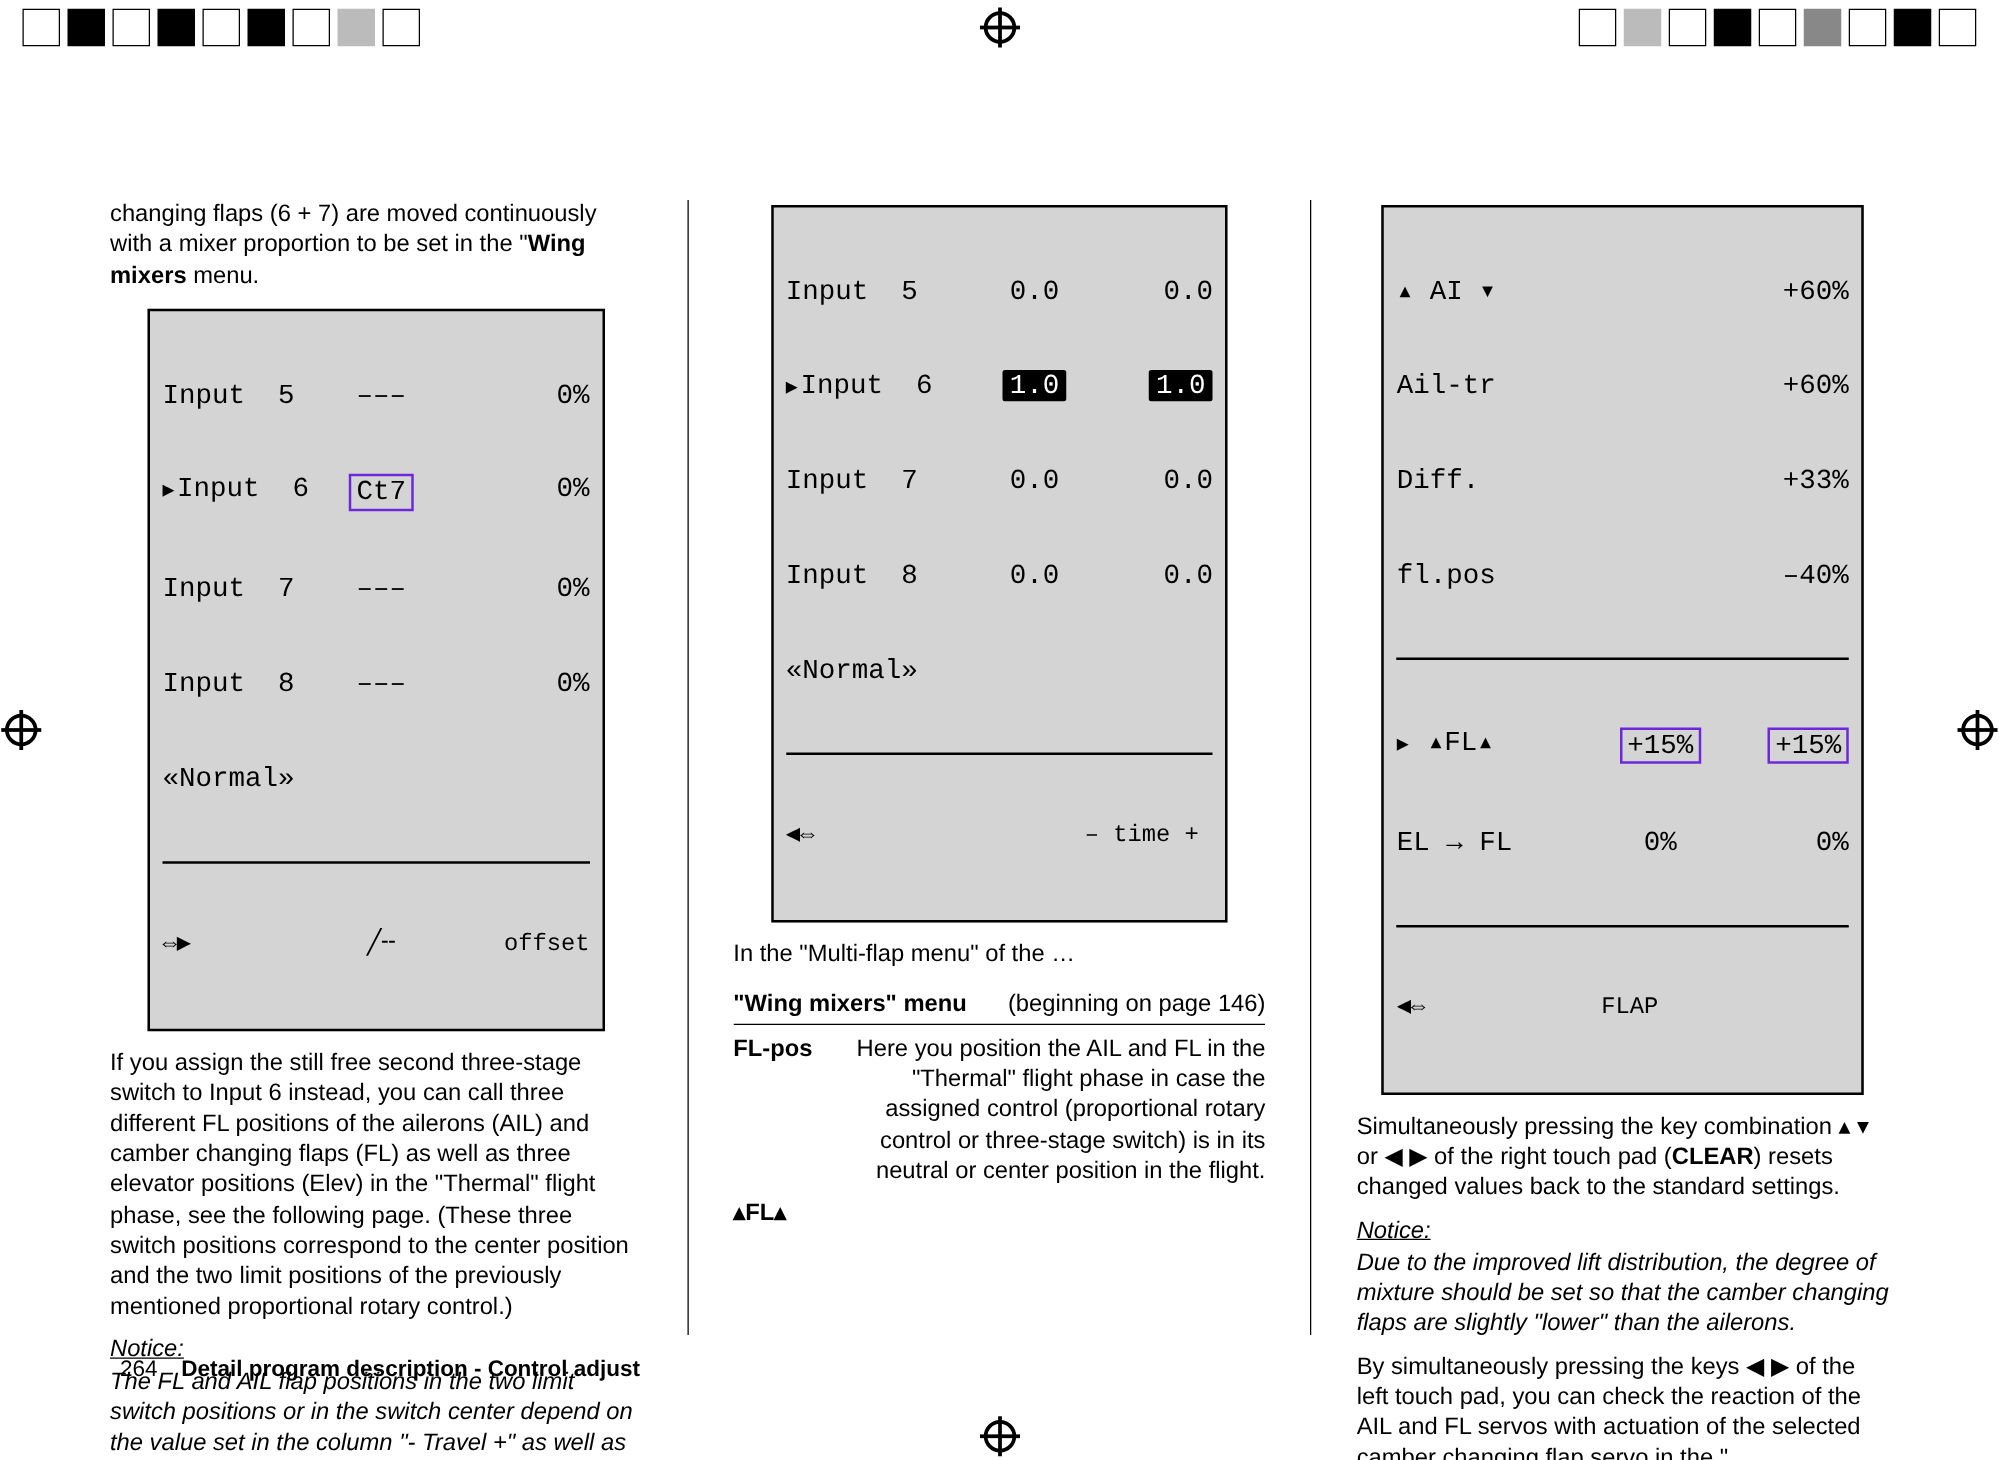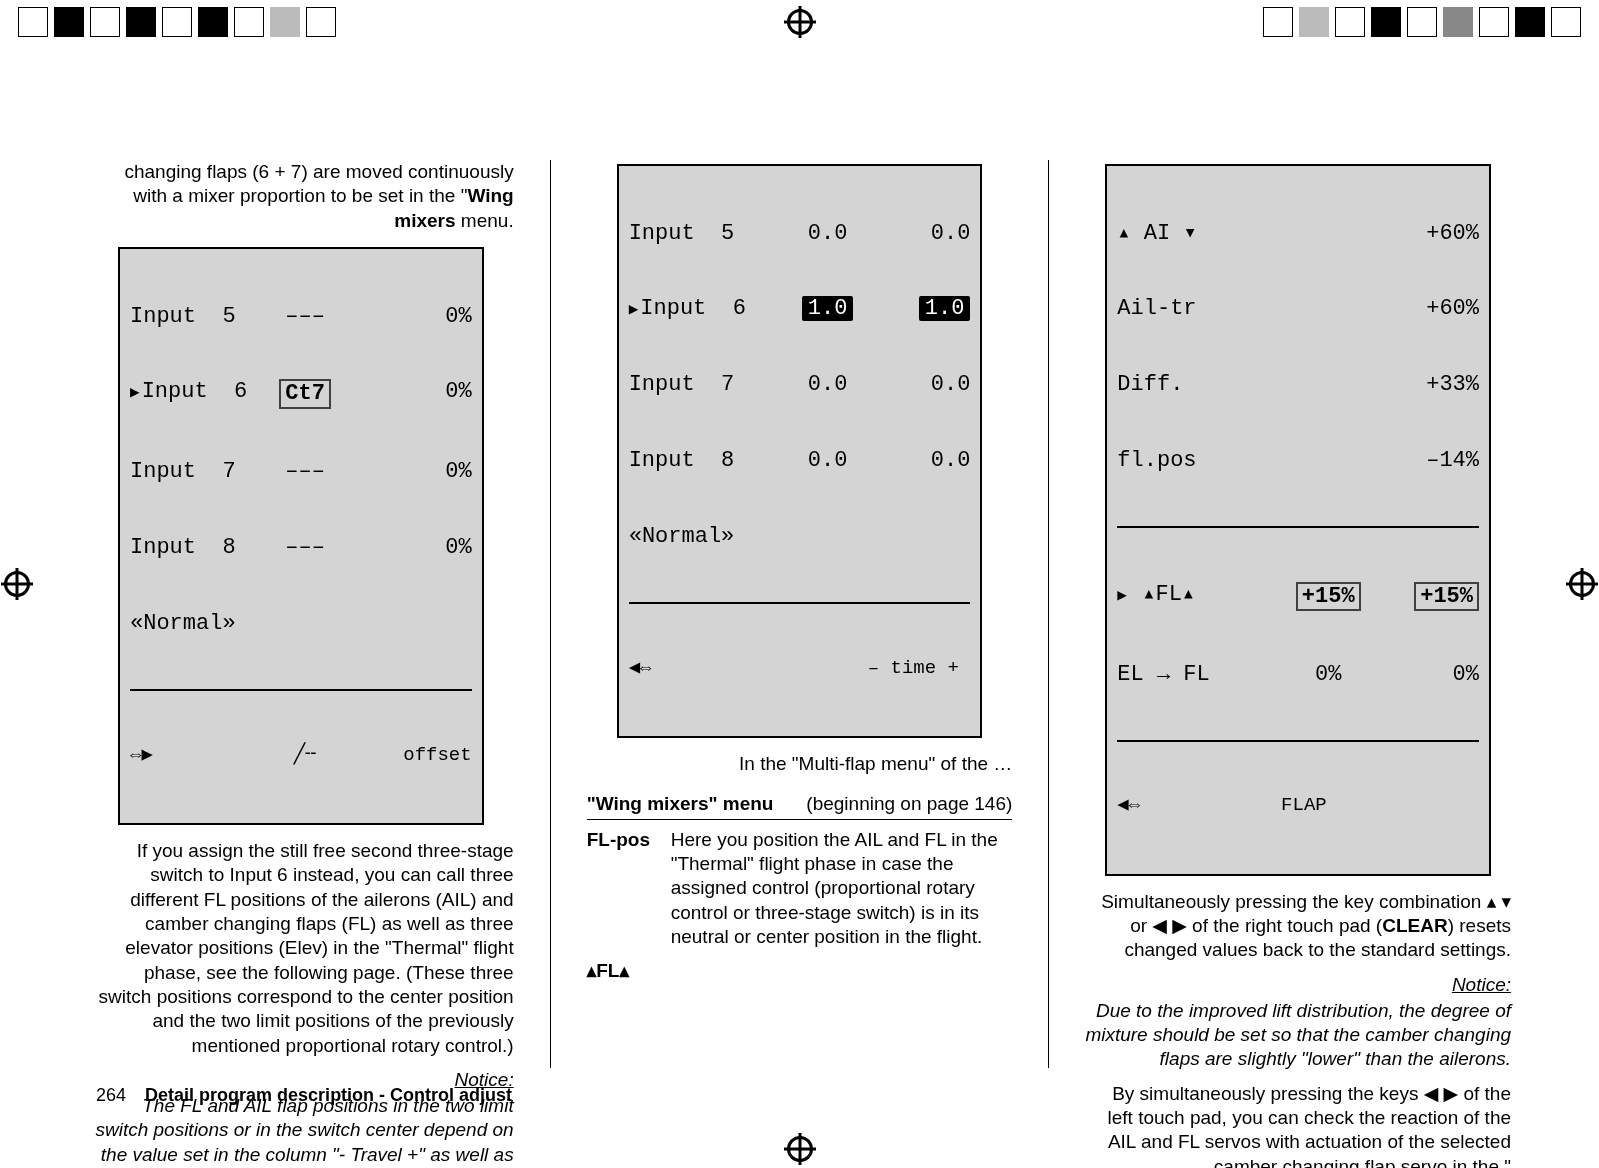--- a/index.html
+++ b/index.html
@@ -33,49 +33,49 @@
   .page {
     position:absolute;
     left:88px; right:88px; top:160px; bottom:100px;
     display:flex; gap:36px;
     font-size:19px; line-height:1.28;
     color:#000;
   }
   .col { flex:1; min-width:0; display:flex; flex-direction:column; }
   .vdiv { width:1px; background:#000; }
 
-  p { margin-bottom:10px;text-align:right; }
+  p { margin-bottom:10px; }
   .italic { font-style:italic; }
   .bold { font-weight:bold; }
   .u { text-decoration:underline; }
 
   .lcd {
     background:#d4d4d4;
     border:2px solid #000;
     padding:4px 10px 6px 10px;
     font-family: "Courier New", monospace;
     font-size:22px; line-height:1.15;
     margin:4px 0 14px 0;
     white-space:pre;
   }
   .lcd-line { display:flex; justify-content:space-between; }
   .lcd .inv { background:#000; color:#fff; padding:0 6px; border-radius:2px; }
-  .lcd .box { border:2px solid #404040; padding:0 4px; display:inline-block;font-weight:bold; }
+  .lcd .box { border:2px solid #6d28d9; padding:0 4px; display:inline-block; }
   .lcd .hr  { border-top:2px solid #000; margin:2px 0 3px 0; }
   .lcd .sub { font-size:19px; }
   .lcd .row { display:grid; grid-template-columns: 1.7fr 1fr 1fr; column-gap:22px; }
   .lcd .row.l { grid-template-columns: 1.4fr 0.8fr 1.3fr;}
   .lcd .right{text-align:right;}
   .lcd .center{text-align:center;}
   .lcd .tri:before{content:"▶"; font-size:16px; margin-right:2px;}
 
   .menuline { display:flex; justify-content:space-between; border-bottom:1px solid #000; margin:6px 0 8px 0; padding-bottom:2px;}
   .defitem { display:flex; gap:10px; margin-bottom:10px;}
   .defitem .dt{ font-weight:bold; min-width:74px;}
-  .defitem .dd{ flex:1;}
+  .defitem .dd{ flex:1;text-align:right;}
 
   .footer {
     position:absolute; left:96px; bottom:62px;
     font-size:18px;
   }
   .footer .pn { margin-right:14px; }
   .footer .txt { font-weight:bold; }
 </style>
 </head>
 <body>
@@ -161,21 +161,21 @@
 
   </div>
 
   <div class="vdiv"></div>
 
   <div class="col">
     <div class="lcd" style="margin-left:20px;margin-right:20px;">
       <div class="lcd-line"><span>▴ AI ▾</span><span>+60%</span></div>
       <div class="lcd-line"><span>Ail-tr</span><span>+60%</span></div>
       <div class="lcd-line"><span>Diff.</span><span>+33%</span></div>
-      <div class="lcd-line"><span>fl.pos</span><span>–14%</span></div>
+      <div class="lcd-line"><span>fl.pos</span><span>–40%</span></div>
       <div class="hr"></div>
       <div class="row"><span><span class="tri"></span> <span>▴FL▴</span></span><span class="center"><span class="box">+15%</span></span><span class="right"><span class="box">+15%</span></span></div>
       <div class="row"><span>EL → FL</span><span class="center">0%</span><span class="right">0%</span></div>
       <div class="hr"></div>
       <div class="lcd-line sub"><span>◀⇔</span><span style="flex:1;text-align:center;">FLAP</span><span> </span></div>
     </div>
     <p><span>Simultaneously pressing the key combination ▴ ▾ or ◀ ▶ of the right touch pad (</span><span class="bold">CLEAR</span><span>) resets changed values back to the standard settings.</span></p>
     <p class="italic u" style="margin-bottom:2px;">Notice:</p>
     <p class="italic">Due to the improved lift distribution, the degree of mixture should be set so that the camber changing flaps are slightly "lower" than the ailerons.</p>
     <p><span>By simultaneously pressing the keys ◀ ▶ of the left touch pad, you can check the reaction of the AIL and FL servos with actuation of the selected camber changing flap servo in the "</span></p>

